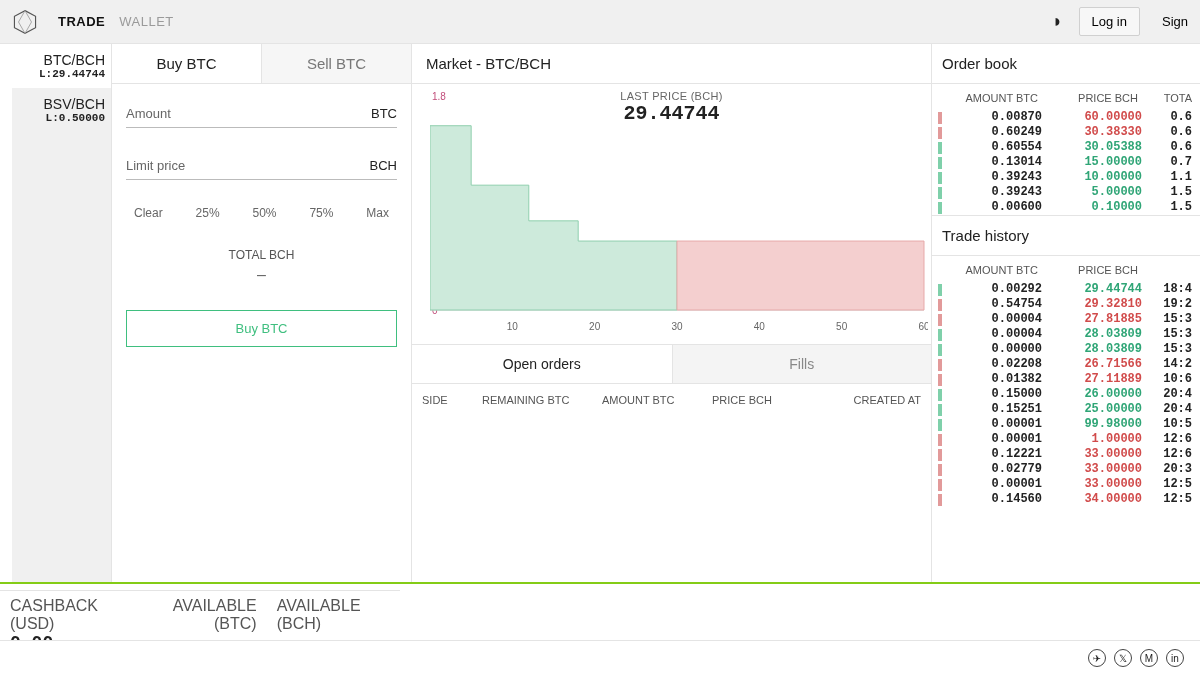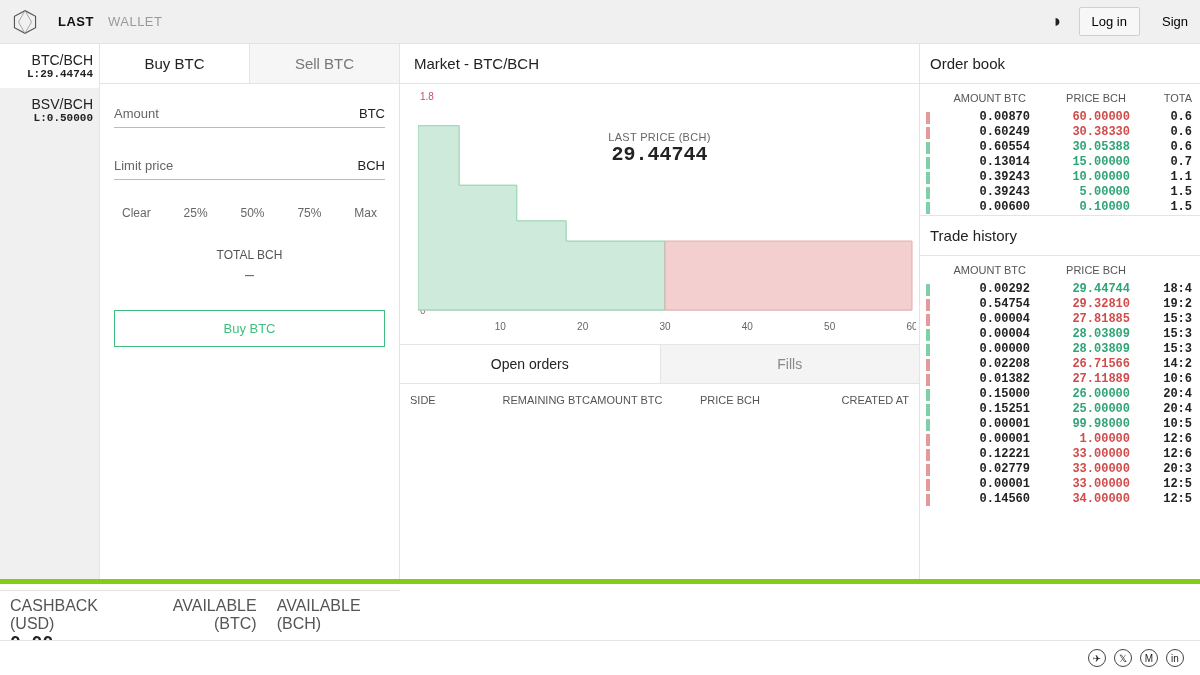--- a/index.html
+++ b/index.html
@@ -10,21 +10,21 @@
 .logo { width: 26px; height: 26px; margin-right: 20px; display:flex; align-items:center; justify-content:center; }
 .logo svg { width: 26px; height: 26px; }
 .nav-tabs { display: flex; gap: 14px; font-size: 13px; letter-spacing: .5px; }
 .nav-tab { cursor: pointer; color: #9a9a9a; }
 .nav-tab.active { color: #111; font-weight: 700; }
 .topbar-right { margin-left: auto; display: flex; align-items: center; gap: 10px; }
 .theme-icon { font-size: 18px; cursor: pointer; padding: 0 6px; }
 .btn { border: 1px solid #d0d0d0; background: #f7f7f7; padding: 6px 12px; font-size: 13px; cursor: pointer; border-radius: 2px; }
 
 
-.main { display: flex; height: 540px; border-bottom: 5px solid #84cc16; }
+.main { display: flex; height: 540px; border-bottom: 2px solid #84cc16; padding-left: 12px; }
 .col-pairs { width: 100px; background: #f0f0f0; border-right: 1px solid #e4e4e4; }
 .pair-item { padding: 8px 6px; text-align: right; border-bottom: 0px; cursor: pointer; }
 .pair-item.active { background: #fff; }
 .pair-sym { font-size: 14px; font-weight: 400; }
 .pair-last { font-size: 11px; font-weight: 700; font-family: "Courier New", monospace; }
 
 .col-order { width: 300px; border-right: 1px solid #e4e4e4; display:flex; flex-direction:column; }
 .bs-tabs { display:flex; height:40px; border-bottom:1px solid #e4e4e4; }
 .bs-tab { flex:1; display:flex; align-items:center; justify-content:center; font-size:15px; cursor:pointer; }
 .bs-tab.active { background:#fff; }
@@ -40,30 +40,30 @@
 .pct-row { display:flex; justify-content:space-between; padding:0 8px; color:#666; font-size:12px; margin-bottom:28px; }
 .pct-row span { cursor:pointer; }
 .total-label { text-align:center; color:#555; font-size:12px; }
 .total-val { text-align:center; font-size:16px; margin-top:4px; color:#666; }
 .buy-btn { margin-top:26px; width:100%; border:1px solid #3fbf7f; color:#3fbf7f; background:#fff; padding:10px 0; font-size:13px; cursor:pointer; }
 
 .col-center { width: 520px; border-right:1px solid #e4e4e4; display:flex; flex-direction:column; }
 .market-head { height:40px; display:flex; align-items:center; padding:0 14px; border-bottom:1px solid #e4e4e4; font-size:15px; }
 .chart-wrap { position:relative; padding:6px 4px 4px 18px; }
 .last-price-box { position:absolute; left:50%; transform:translateX(-50%); top:6px; text-align:center; }
-.last-price-lbl { font-size:11px; color:#666; letter-spacing:.3px;margin-top:41px; }
+.last-price-lbl { font-size:11px; color:#666; letter-spacing:.3px; }
 .last-price-val { font-size:20px; font-family:"Courier New",monospace; font-weight:700; }
 svg.depth { display:block; }
 .orders-tabs { display:flex; height:40px; border-top:1px solid #e4e4e4; border-bottom:1px solid #e4e4e4; }
 .orders-tab { width:50%; display:flex; align-items:center; justify-content:center; font-size:14px; cursor:pointer; }
 .orders-tab.active { background:#fff; }
 .orders-tab.inactive { background:#f4f4f4; color:#888; border-left:1px solid #e4e4e4; }
 .orders-cols { display:flex; padding:10px 10px; font-size:11px; color:#555; }
 .orders-cols span:nth-child(1){width:60px;}
-.orders-cols span:nth-child(2){width:120px;text-align:right;}
+.orders-cols span:nth-child(2){width:120px;}
 .orders-cols span:nth-child(3){width:110px;}
 .orders-cols span:nth-child(4){width:100px;}
 .orders-cols span:nth-child(5){margin-left:auto;}
 
 .col-right { flex:1; display:flex; flex-direction:column; overflow:hidden; }
 .section-head { height:40px; display:flex; align-items:center; padding:0 10px; border-bottom:1px solid #e4e4e4; font-size:15px; }
 .book-cols, .hist-cols { display:flex; padding:8px 6px 6px; font-size:11px; color:#555; }
 .book-cols span, .hist-cols span { text-align:right; }
 .col-a { width:100px; } .col-b { width:100px; } .col-c { flex:1; padding-right:2px; }
 .book-rows, .hist-rows { padding:0 6px; }
@@ -93,21 +93,21 @@
 <body>
 
 <div class="topbar">
   <div class="logo">
     <svg viewBox="0 0 32 32">
         <polygon points="16,2 29,9 29,23 16,30 3,23 3,9" fill="none" stroke="#555" stroke-width="1.4"></polygon>
         <polygon points="16,2 24,16 16,30 8,16" fill="none" stroke="#999" stroke-width="1"></polygon>
       </svg>
   </div>
   <div class="nav-tabs">
-    <span class="nav-tab active">LAST</span>
+    <span class="nav-tab active">TRADE</span>
     <span class="nav-tab">WALLET</span>
   </div>
   <div class="topbar-right">
     <span class="theme-icon">◗</span>
     <button class="btn">Log in</button>
     <button class="btn" style="border:none;background:none;padding-right:0">Sign</button>
   </div>
 </div>
 
 <div class="main">

